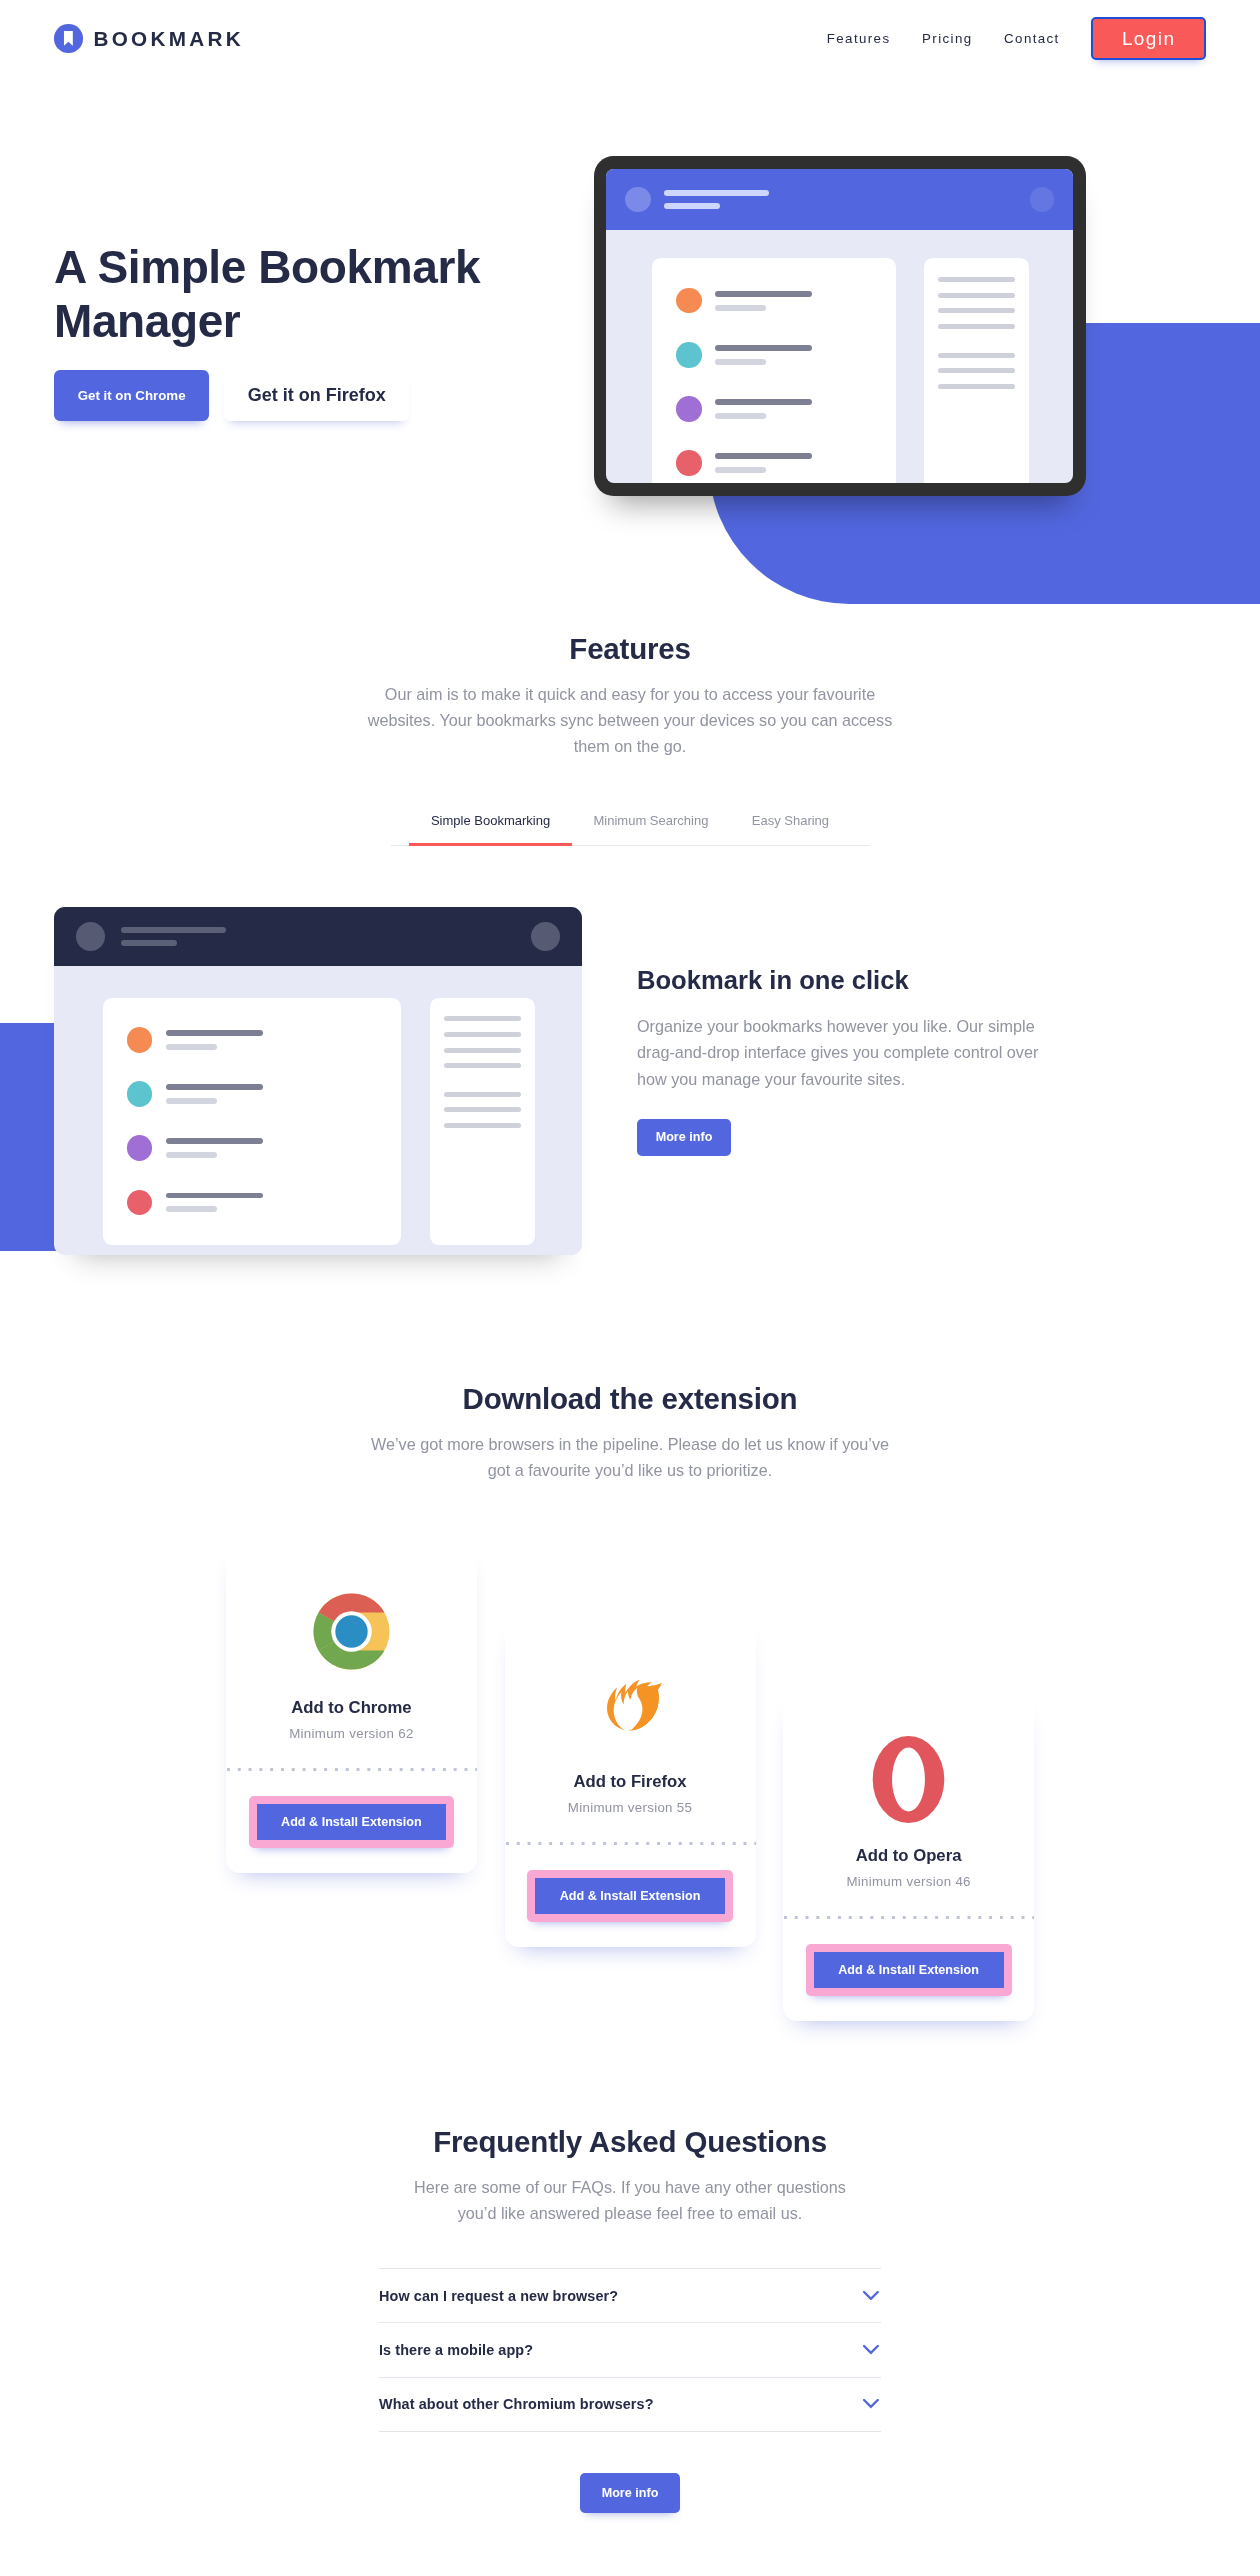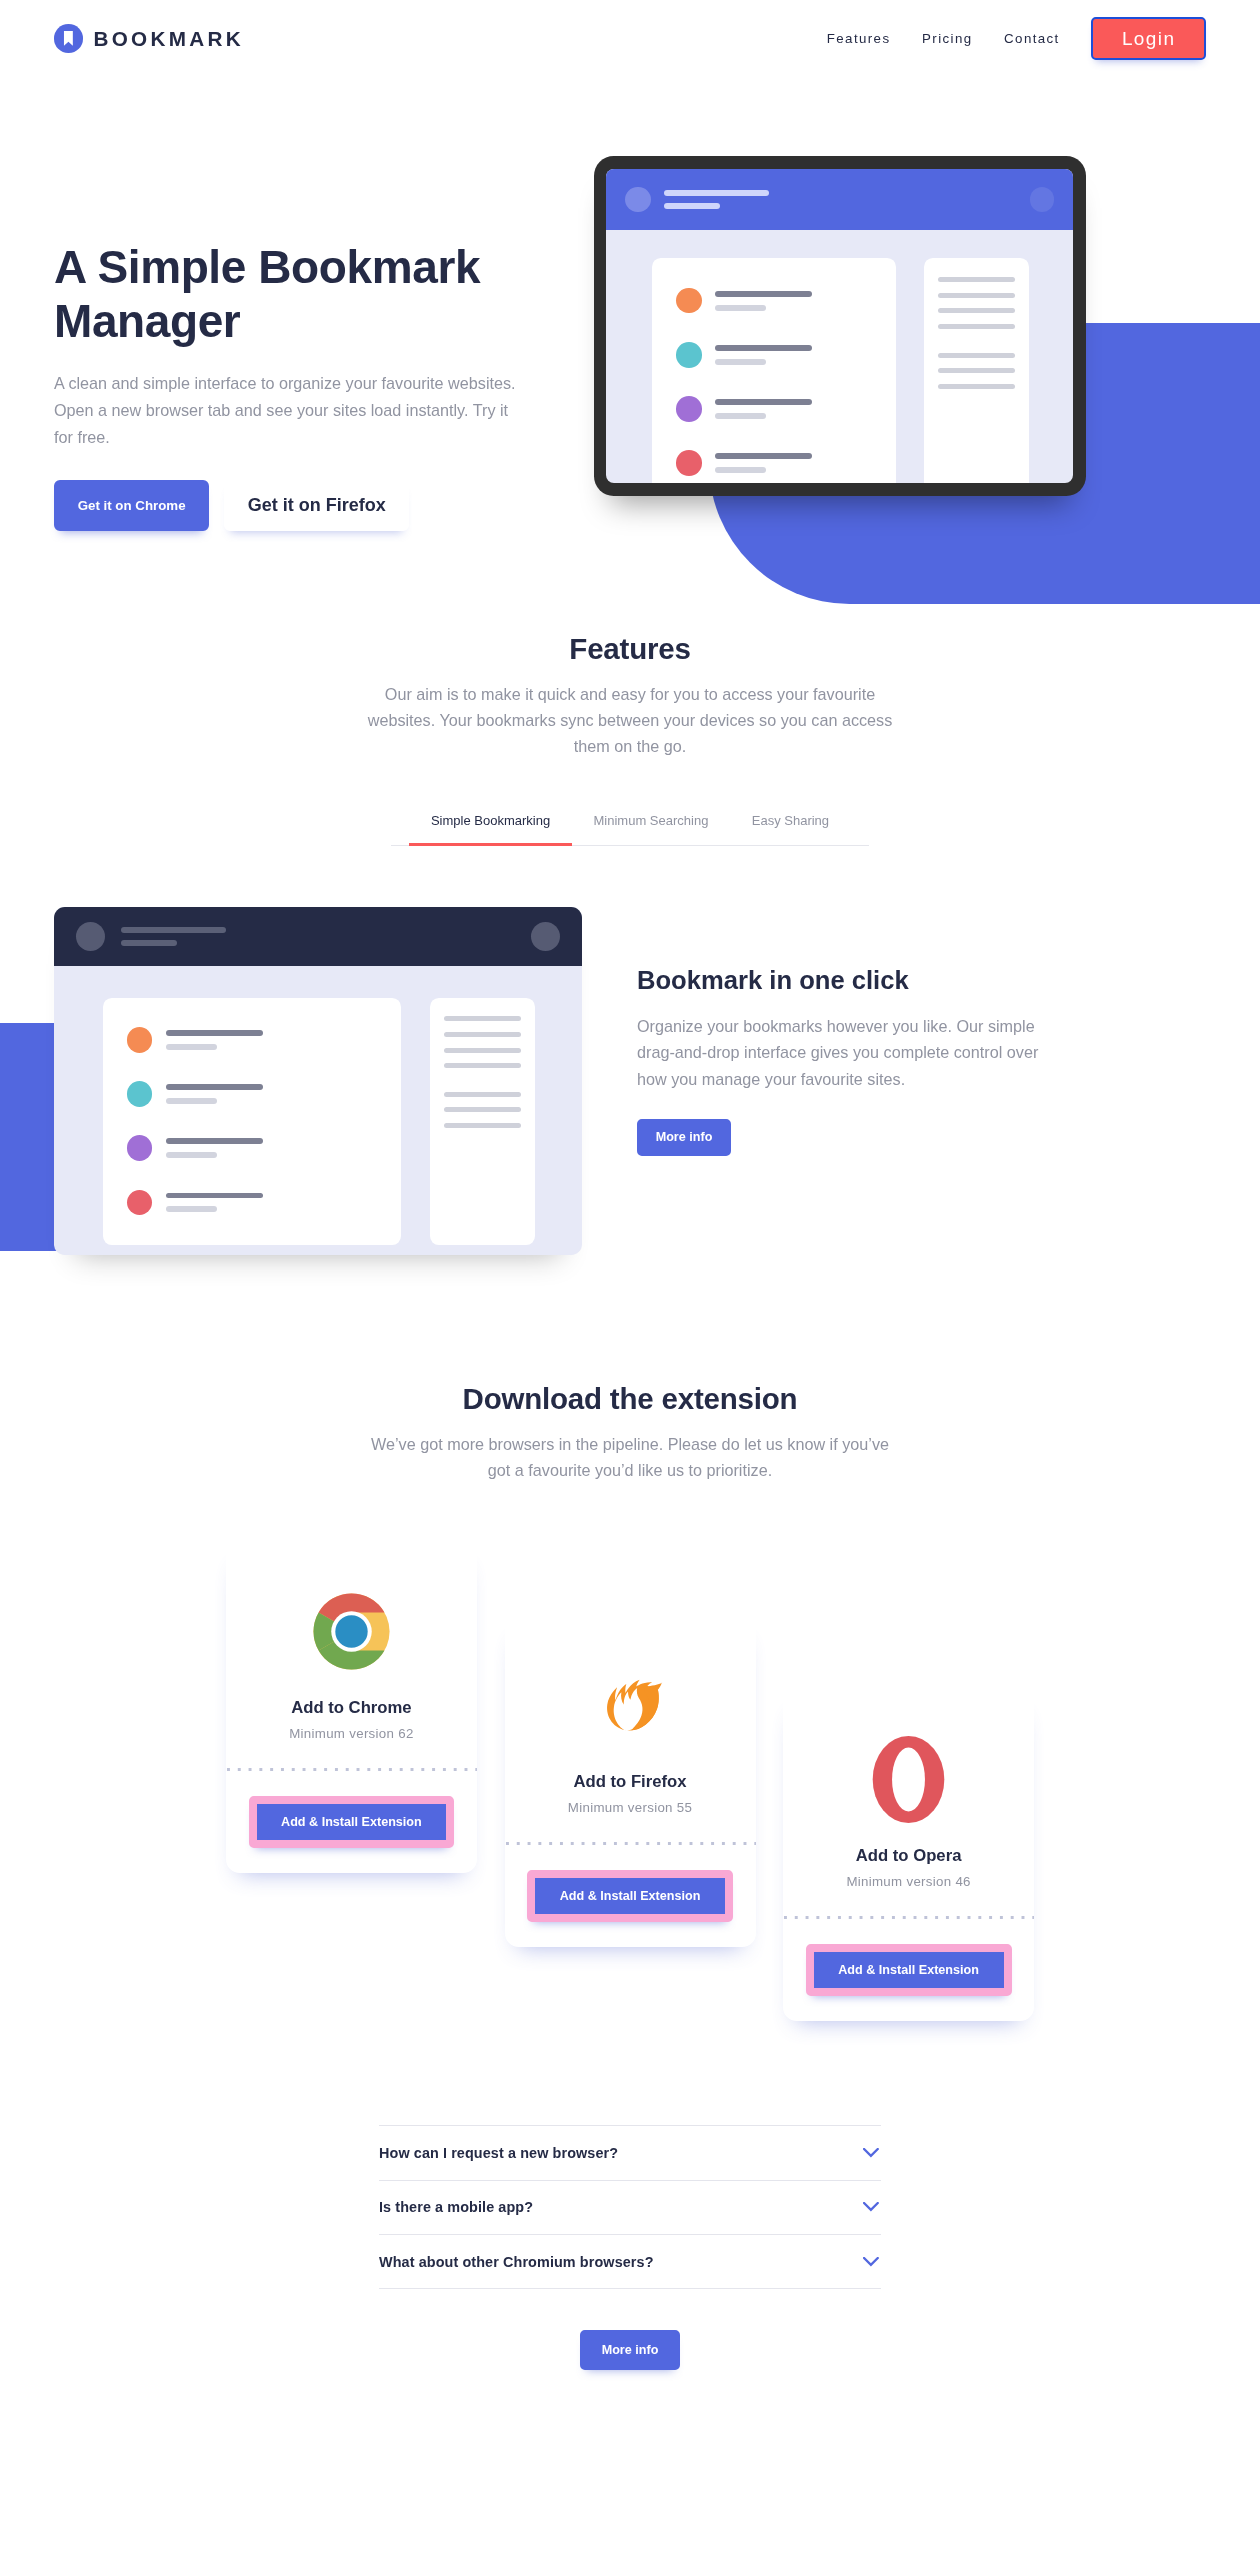--- a/index.html
+++ b/index.html
@@ -198,21 +198,20 @@
       <a class="nav-link">Contact</a>
       <button class="nav-login">Login</button>
     </nav>
   </header>
 
   <section class="hero">
     <div class="hero-blue"></div>
     <div class="hero-inner">
       <div class="hero-copy">
         <h1 class="hero-h1">A Simple Bookmark Manager</h1>
-        <p class="hero-p">A clean and simple interface to organize your favourite websites. Open a new browser tab and see your sites load instantly. Try it for free.</p>
         <div class="hero-btns">
           <button class="btn-chrome">Get it on Chrome</button>
           <button class="btn-firefox">Get it on Firefox</button>
         </div>
       </div>
 
       <div class="hero-art">
         <div class="tablet">
           <div class="tablet-screen">
             <div class="tab-top">
@@ -404,20 +403,24 @@
         <div class="card-sep"></div>
         <div class="card-btn-wrap">
           <button class="btn-install">Add &amp; Install Extension</button>
         </div>
       </div>
 
     </div>
   </section>
 
   <section class="faq">
+    <div class="sec-head">
+      <h2 class="sec-h2">Frequently Asked Questions</h2>
+      <p class="sec-p">Here are some of our FAQs. If you have any other questions you’d like answered please feel free to email us.</p>
+    </div>
     <div class="faq-list">
       <div class="faq-item">
         <span class="faq-q">How can I request a new browser?</span>
         <span class="faq-chev">
           <svg width="15.8" height="9.8" viewBox="0 0 16 10">
               <path d="M1 1l7 7 7-7" stroke="#5267df" stroke-width="2.4" fill="none" stroke-linecap="round"></path>
             </svg>
         </span>
       </div>
       <div class="faq-item">

